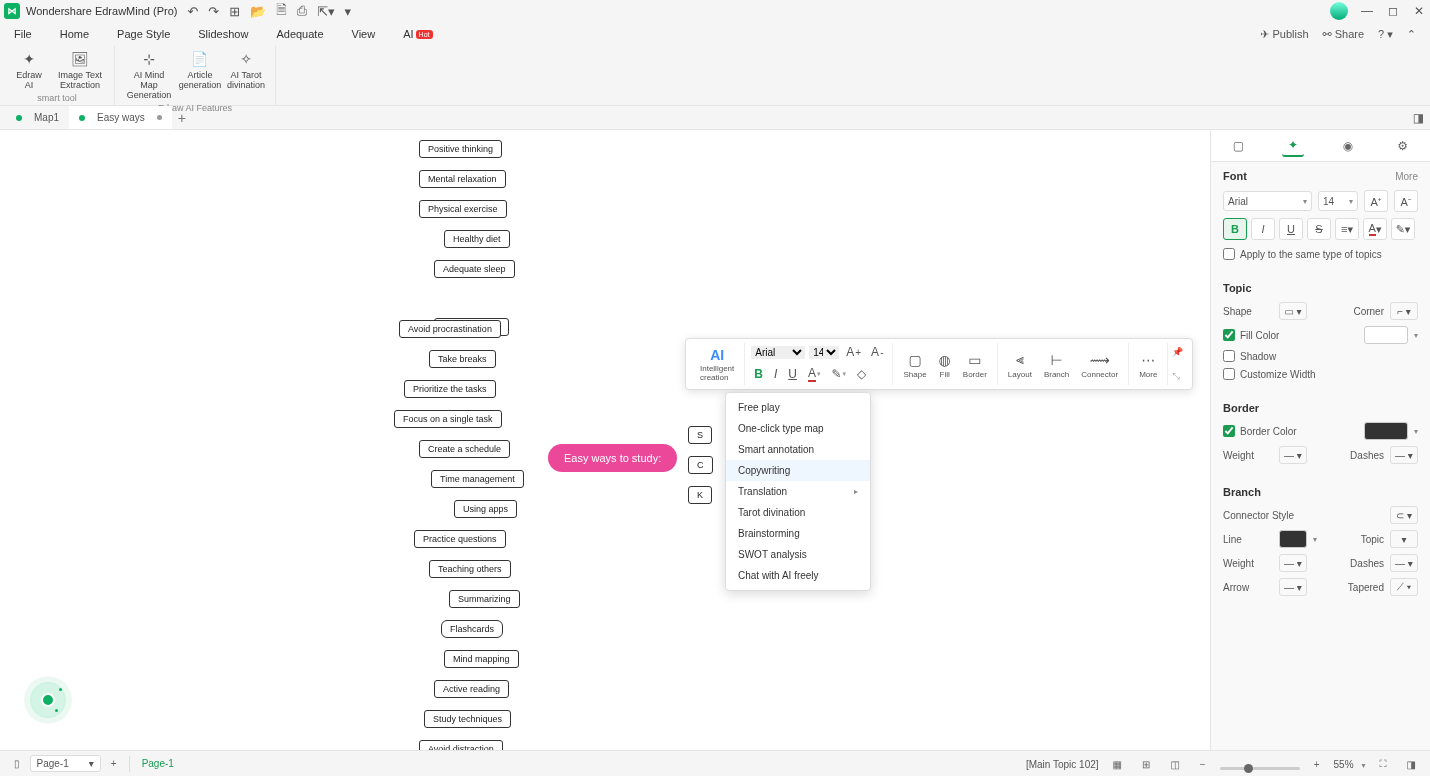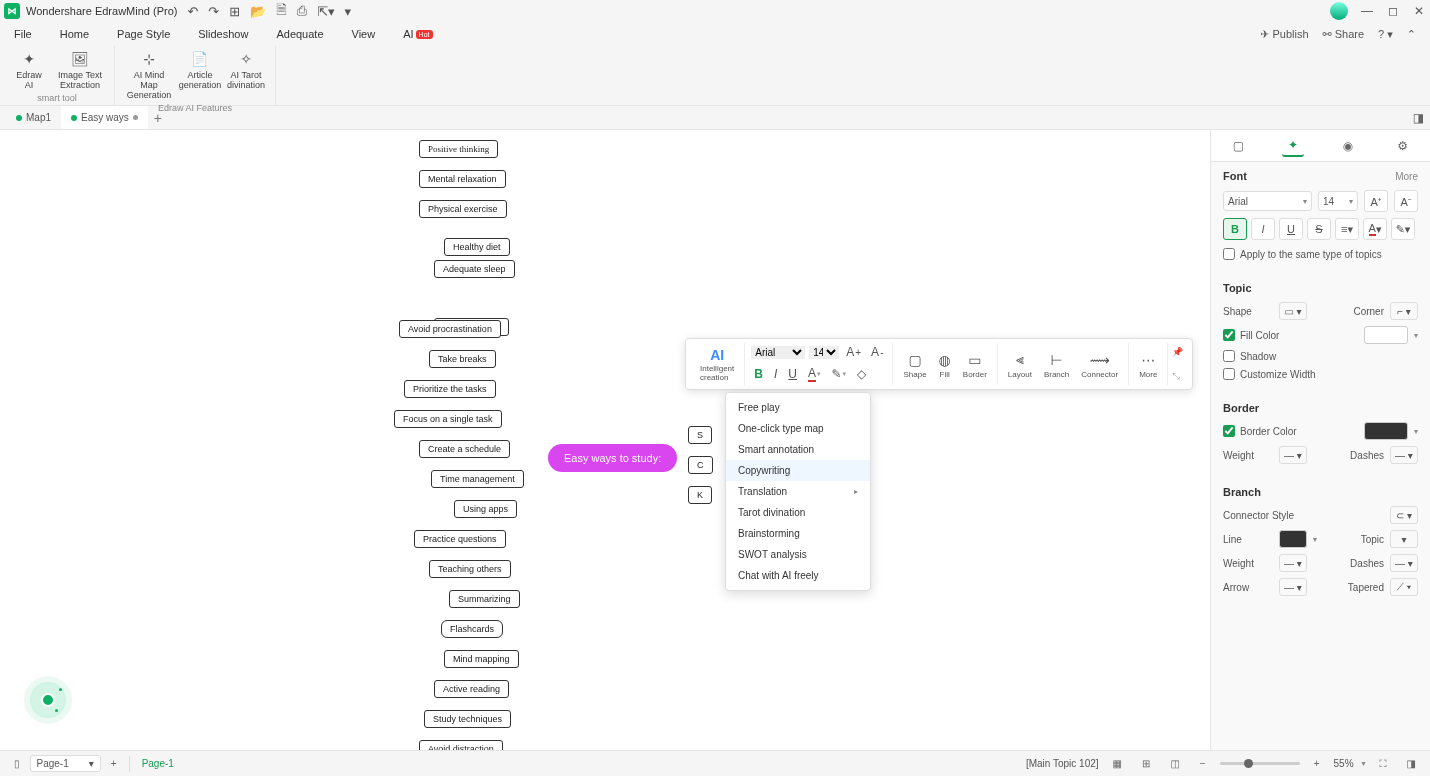--- a/index.html
+++ b/index.html
@@ -27,31 +27,31 @@
 .ribbon { height:60px; background:#f5f5f5; border-bottom:1px solid #e5e5e5; display:flex; }
 .rgroup { border-right:1px solid #e5e5e5; padding:2px 6px 0; display:flex; flex-direction:column; }
 .rbtns { display:flex; }
 .rbtn { display:flex; flex-direction:column; align-items:center; justify-content:flex-start; padding:2px 6px; cursor:pointer; text-align:center; font-size:9px; color:#444; width:46px; }
 .rbtn.wide { width:56px; }
 .rbtn .ric { width:18px; height:18px; margin-bottom:2px; display:flex; align-items:center; justify-content:center; color:#555; font-size:14px; }
 .grplabel { font-size:9px; color:#888; text-align:center; padding:1px 0; }
 
 
 .doctabs { height:24px; background:#f5f5f5; border-bottom:1px solid #e5e5e5; display:flex; align-items:center; padding:0 6px; }
-.dtab { display:flex; align-items:center; gap:4px; padding:0 10px; height:100%; font-size:10px; color:#555; cursor:pointer; }
+.dtab { display:flex; align-items:center; gap:12px; padding:0 10px; height:100%; font-size:10px; color:#555; cursor:pointer; }
 .dtab.active { background:#fff; }
 .dtab .dot { width:6px; height:6px; border-radius:50%; background:#0eb063; }
 .dtab .close { width:5px; height:5px; border-radius:50%; background:#999; }
 .addtab { cursor:pointer; color:#777; padding:0 6px; font-size:14px; }
 .doctabs .rico { margin-left:auto; color:#666; cursor:pointer; }
 
 
 .canvas { position:absolute; left:0; top:130px; right:220px; bottom:26px; background:#fff; overflow:hidden; }
 .node { position:absolute; border:1px solid #333; background:#fff; border-radius:3px; padding:3px 8px; font-size:9px; color:#222; white-space:nowrap; }
-.central { background:#d946ef; color:#fff; border:none; border-radius:14px; padding:8px 16px; font-size:11px; font-weight:500; }
+.central { background:#ec4899; color:#fff; border:none; border-radius:14px; padding:8px 16px; font-size:11px; font-weight:500; }
 .edgesvg { position:absolute; inset:0; pointer-events:none; }
 .edge { stroke:#444; stroke-width:1; fill:none; }
 
 
 .floatbar { position:absolute; background:#fff; border:1px solid #ddd; border-radius:4px; box-shadow:0 2px 10px rgba(0,0,0,.12); display:flex; align-items:center; padding:4px; }
 .fb-sec { display:flex; align-items:center; gap:4px; padding:0 6px; border-right:1px solid #eee; height:42px; }
 .fb-sec:last-child { border-right:none; }
 .fb-btn { display:flex; flex-direction:column; align-items:center; font-size:8px; color:#555; cursor:pointer; padding:2px 4px; }
 .fb-btn .ic { height:20px; display:flex; align-items:center; font-size:14px; }
 .fsel { border:none; font-size:10px; outline:none; }
@@ -85,21 +85,21 @@
 .swatch { width:44px; height:18px; border:1px solid #ccc; border-radius:3px; }
 .linesw { width:28px; height:18px; border:1px solid #ddd; border-radius:3px; display:flex; align-items:center; justify-content:center; }
 .plabel { font-size:10px; color:#555; width:50px; }
 .spacer { flex:1; }
 .resetbtn { width:100%; height:26px; border:1px solid #e5e5e5; background:#fafafa; border-radius:4px; font-size:10px; color:#bbb; cursor:pointer; }
 
 
 .statusbar { position:absolute; bottom:0; left:0; right:0; height:26px; background:#f5f5f5; border-top:1px solid #e5e5e5; display:flex; align-items:center; padding:0 8px; font-size:10px; color:#555; }
 .sb-sel { border:1px solid #ddd; background:#fff; padding:2px 6px; border-radius:3px; display:flex; align-items:center; gap:20px; margin:0 4px; cursor:pointer; }
 .sb-btn { padding:0 6px; cursor:pointer; color:#666; }
-.sb-right { margin-left:auto; display:flex; align-items:center; gap:8px; }
+.sb-right { margin-left:auto; display:flex; align-items:flex-end; gap:8px; }
 .zslider { width:80px; height:3px; background:#ccc; border-radius:2px; position:relative; }
 .zslider .th { position:absolute; width:9px; height:9px; background:#666; border-radius:50%; top:-3px; left:30%; }
 
 
 .fab { position:absolute; left:30px; bottom:58px; width:36px; height:36px; border-radius:50%; background:radial-gradient(circle,#d4f5e6 60%,#a8e9cc); display:flex; align-items:center; justify-content:center; box-shadow:0 0 0 6px rgba(14,176,99,.08); cursor:pointer; }
 .fab .inner { width:14px; height:14px; border-radius:50%; background:#0eb063; border:2px solid #fff; position:relative; }
 .fab .d { position:absolute; width:3px; height:3px; border-radius:50%; background:#0eb063; }
 </style>
 </head>
 <body>
@@ -218,24 +218,24 @@
       <path class="edge" d="M 548 327 C 508 327, 540 528, 520 528"></path>
       <path class="edge" d="M 548 327 C 508 327, 540 558, 520 558"></path>
       <path class="edge" d="M 548 327 C 508 327, 540 588, 520 588"></path>
       <path class="edge" d="M 548 327 C 508 327, 540 618, 520 618"></path>
       <path class="edge" d="M 652 327 C 678 327, 668 304, 688 304"></path>
       <path class="edge" d="M 652 327 C 678 327, 668 334, 688 334"></path>
       <path class="edge" d="M 652 327 C 678 327, 668 364, 688 364"></path>
     </svg>
   <div id="nodes">
       <div class="node central" style="left: 548px; top: 314px;">Easy ways to study:</div>
-      <div class="node" style="left: 419px; top: 10px; font-family: Liberation Serif, serif;">Positive thinking</div>
+      <div class="node" style="left: 419px; top: 10px;">Positive thinking</div>
       <div class="node" style="left: 419px; top: 40px;">Mental relaxation</div>
       <div class="node" style="left: 419px; top: 70px;">Physical exercise</div>
-      <div class="node" style="left: 444px; top: 108px;">Healthy diet</div>
+      <div class="node" style="left: 444px; top: 100px;">Healthy diet</div>
       <div class="node" style="left: 434px; top: 130px;">Adequate sleep</div>
       <div class="node" style="left: 434px; top: 160px; margin-top: 28px;">Healthy habits</div>
       <div class="node" style="left: 399px; top: 190px;">Avoid procrastination</div>
       <div class="node" style="left: 429px; top: 220px;">Take breaks</div>
       <div class="node" style="left: 404px; top: 250px;">Prioritize the tasks</div>
       <div class="node" style="left: 394px; top: 280px;">Focus on a single task</div>
       <div class="node" style="left: 419px; top: 310px;">Create a schedule</div>
       <div class="node" style="left: 431px; top: 340px; text-align: center;">Time management</div>
       <div class="node" style="left: 454px; top: 370px;">Using apps</div>
       <div class="node" style="left: 414px; top: 400px;">Practice questions</div>

